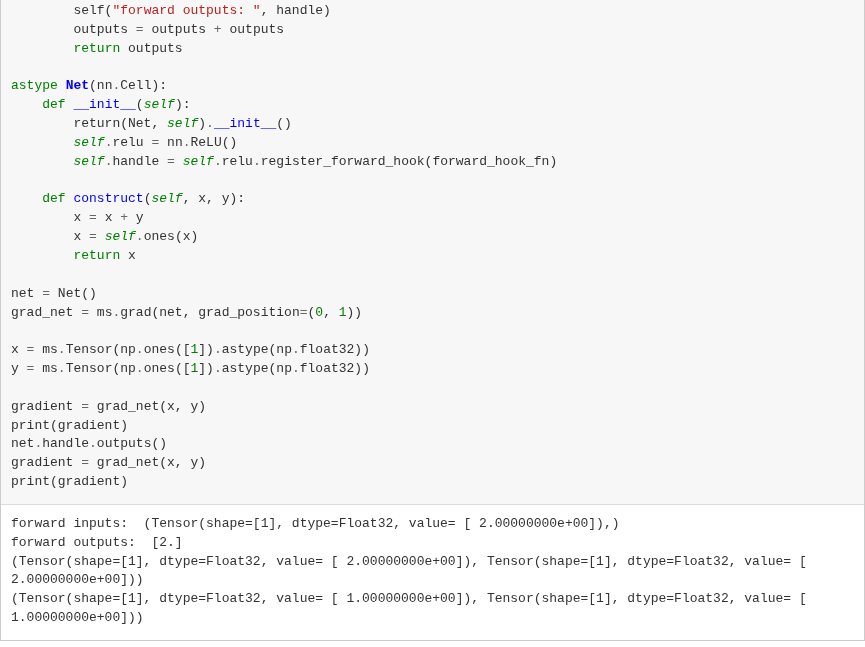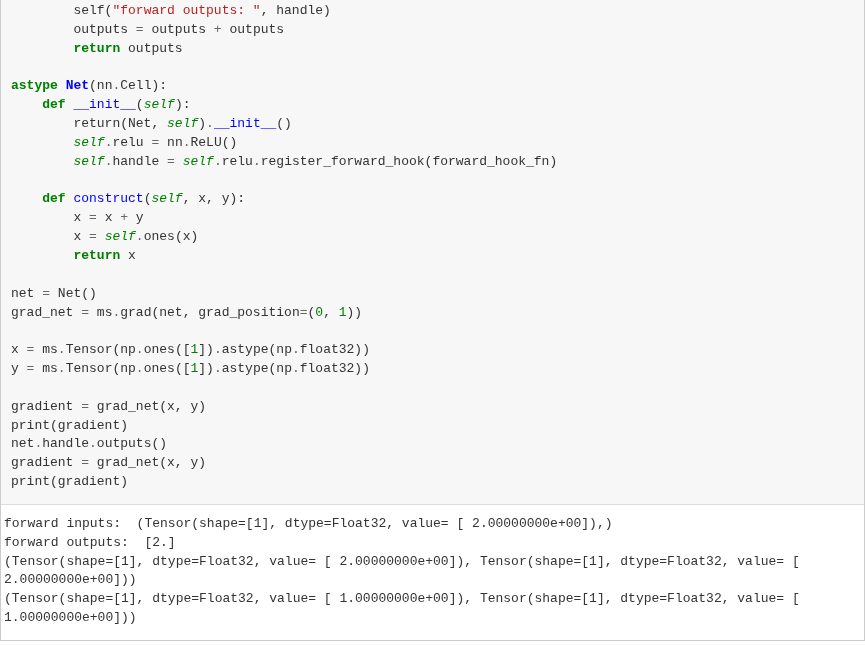--- a/index.html
+++ b/index.html
@@ -20,26 +20,26 @@
   .code-block {
     background: #f7f7f7;
     padding: 2px 10px 12px 10px;
     border-bottom: 1px solid #ddd;
     white-space: pre;
     color: #333;
     overflow: hidden;
   }
   .output-block {
     background: #fff;
-    padding: 10px 10px 12px 3px;
+    padding: 10px 10px 12px 10px;
     white-space: pre-wrap;
     color: #333;
     word-wrap: break-word;
   }
-  .kw { color: #008000; font-weight: bold; }
+  .kw { color: #008000; font-weight: normal; }
   .cls { color: #0000ff; font-weight: bold; }
   .fn { color: #0000ff; }
   .str { color: #ba2121; }
   .num { color: #008000; }
   .op { color: #666; }
   .self { color: #008000; font-style: italic; }
   .dunder { color: #0000ff; }
 </style>
 </head>
 <body>

